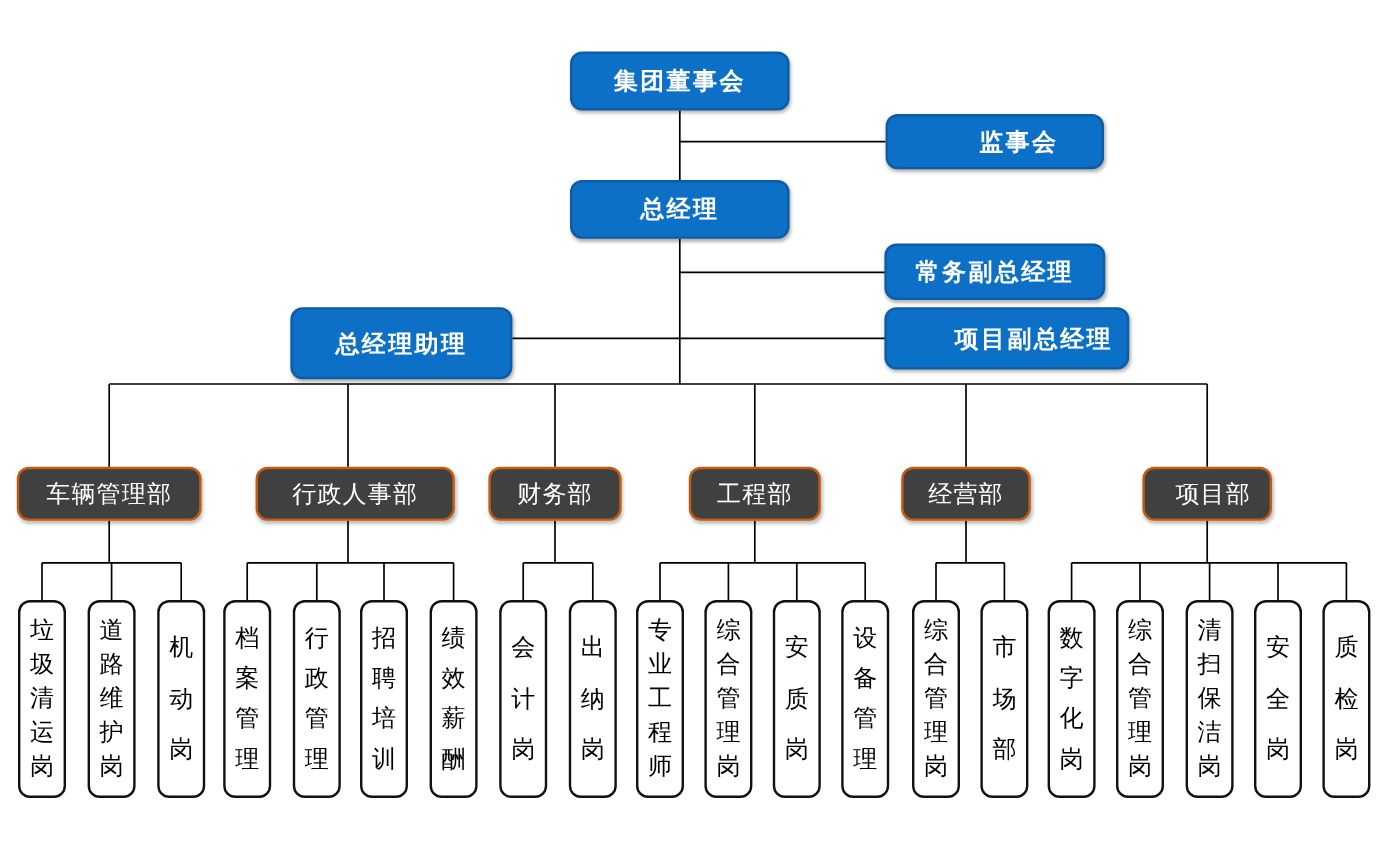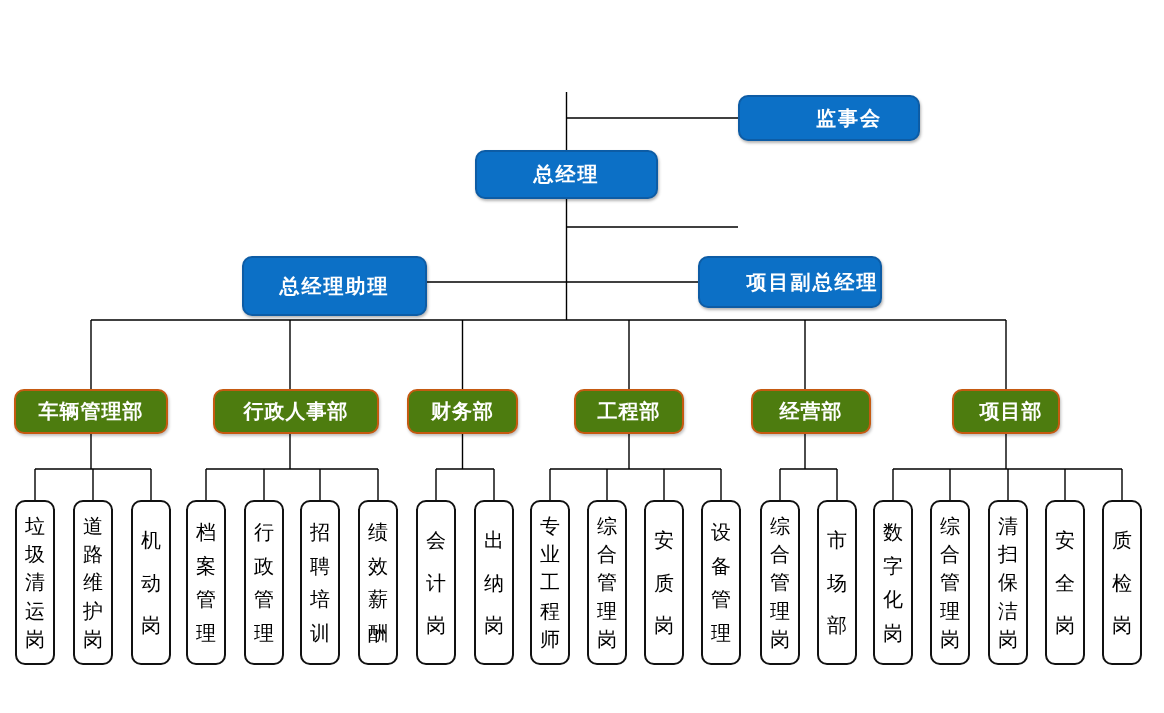--- a/index.html
+++ b/index.html
@@ -20,25 +20,25 @@
   .blue{
     background:#0C70C6;
     border:2px solid #0d5ca5;
     border-radius:10px;
     color:#ffffff;
     font-size:20px;font-weight:700;
     letter-spacing:2px;
     box-shadow:1px 2px 3px rgba(0,0,0,0.30);
   }
   .orange{
-    background:#4d7c0f;
+    background:#404040;
     border:2px solid #C55A11;
     border-radius:10px;
     color:#ffffff;
-    font-size:20px;font-weight:700;
+    font-size:20px;font-weight:400;
     letter-spacing:1px;
     box-shadow:1px 2px 3px rgba(0,0,0,0.25);
   }
   .post{
     background:#ffffff;
     border:2px solid #111111;
     border-radius:10px;
     color:#000000;
     font-size:20px;font-weight:500;
     flex-direction:column;
@@ -103,30 +103,32 @@
       <line x1="1006" y1="434" x2="1006" y2="469"></line>
       <line x1="893" y1="469" x2="1122" y2="469"></line>
       <line x1="893" y1="469" x2="893" y2="500"></line>
       <line x1="950" y1="469" x2="950" y2="500"></line>
       <line x1="1008" y1="469" x2="1008" y2="500"></line>
       <line x1="1065" y1="469" x2="1065" y2="500"></line>
       <line x1="1122" y1="469" x2="1122" y2="500"></line>
     </g>
   </svg>
 
+  <div class="node blue" style="left:475px;top:43px;width:183px;height:49px;">集团董事会</div>
   <div class="node blue" style="left:738px;top:95px;width:182px;height:46px;padding-left:40px;">监事会</div>
   <div class="node blue" style="left:475px;top:150px;width:183px;height:49px;text-align:right;">总经理</div>
+  <div class="node blue" style="left:737px;top:203px;width:184px;height:47px;">常务副总经理</div>
   <div class="node blue" style="left:242px;top:256px;width:185px;height:60px;">总经理助理</div>
-  <div class="node blue" style="left:698px;top:256px;width:184px;height:52px;padding-left:45px;">项目副总经理</div>
+  <div class="node blue" style="left:737px;top:256px;width:204px;height:52px;padding-left:45px;">项目副总经理</div>
 
   <div class="node orange" style="left:14px;top:389px;width:154px;height:45px;">车辆管理部</div>
   <div class="node orange" style="left:213px;top:389px;width:166px;height:45px;">行政人事部</div>
   <div class="node orange" style="left:407px;top:389px;width:111px;height:45px;text-align:right;">财务部</div>
   <div class="node orange" style="left:574px;top:389px;width:110px;height:45px;">工程部</div>
-  <div class="node orange" style="left:751px;top:389px;width:120px;height:45px;">经营部</div>
+  <div class="node orange" style="left:751px;top:389px;width:108px;height:45px;">经营部</div>
   <div class="node orange" style="left:952px;top:389px;width:108px;height:45px;padding-left:10px;">项目部</div>
 
   <div class="node post" style="left:15px;top:500px;width:40px;height:165px;">
       <span>垃</span>
       <span>圾</span>
       <span>清</span>
       <span>运</span>
       <span>岗</span>
     </div>
   <div class="node post" style="left:73px;top:500px;width:40px;height:165px;">

